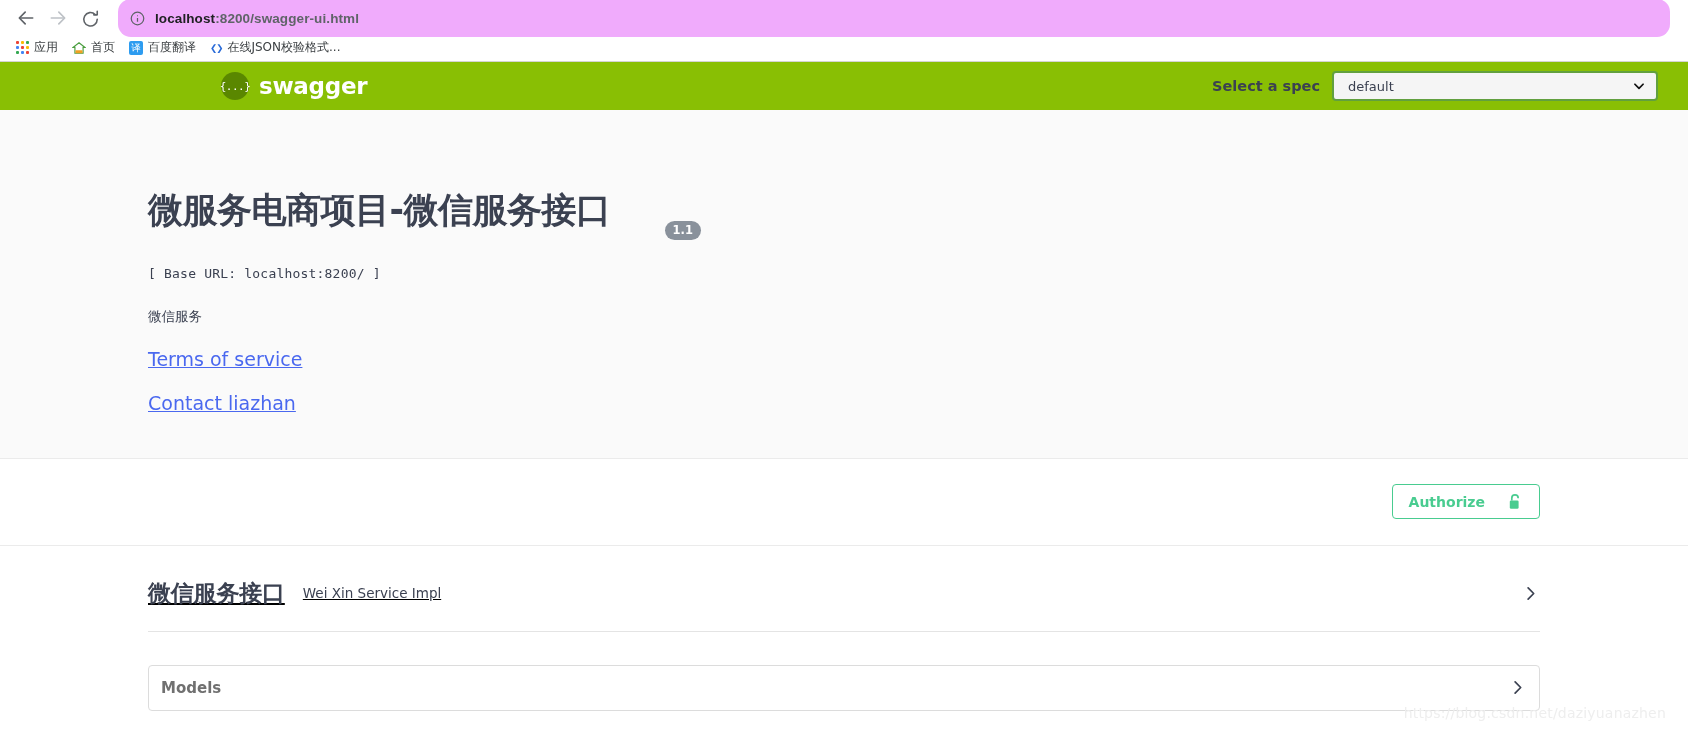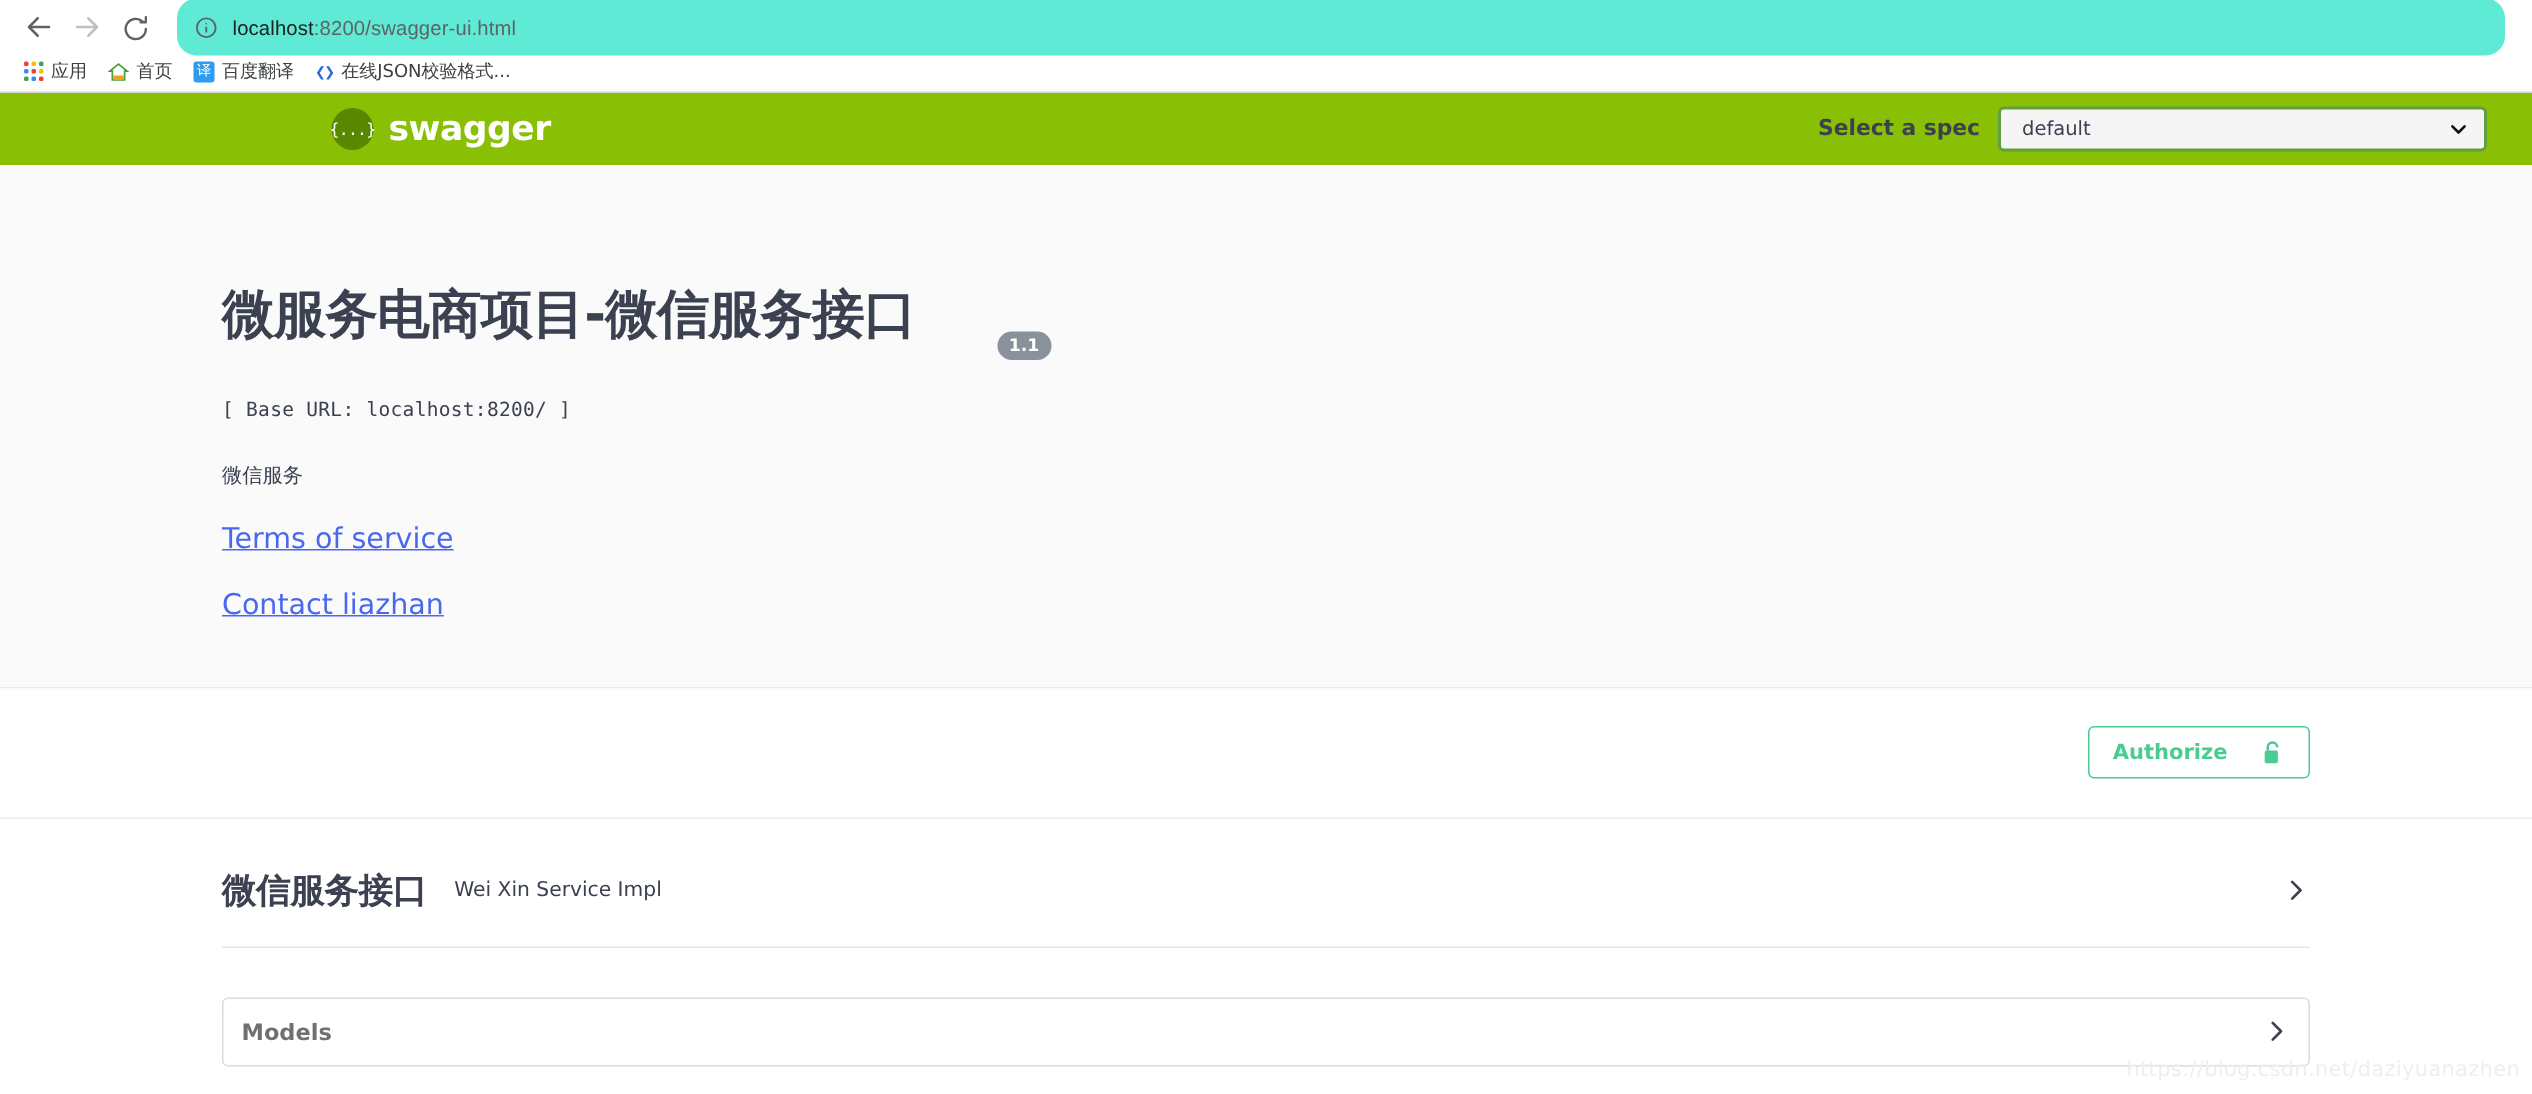--- a/index.html
+++ b/index.html
@@ -30,26 +30,27 @@
     flex: 0 0 auto;
   }
   .nav-btn.disabled { color: #bdc1c6; }
   .nav-btn svg { display:block; }
 
   #omnibox {
     flex: 1 1 auto;
     height: 38px;
     margin-left: 12px;
     margin-right: 8px;
-    background: #5eead4;
+    background: #f0abfc;
     border-radius: 13px;
     display: flex;
     align-items: center;
     padding: 0 12px;
     overflow: hidden;
+    font-weight: bold;
   }
   #omnibox .info-icon {
     width: 15px; height: 15px;
     margin-right: 10px;
     flex: 0 0 auto;
     color: #5f6368;
   }
   #omnibox .url-text {
     font-size: 13.5px;
     color: #5f6368;
@@ -293,20 +294,21 @@
   #content-area {
     background: #ffffff;
     padding-top: 32px;
   }
   #tag-section {
     border-bottom: 1px solid #e4e4e4;
     padding-bottom: 22px;
     display: flex;
     align-items: center;
     cursor: pointer;
+    text-decoration: underline;
   }
   #tag-name {
     font-size: 23px;
     font-weight: bold;
     color: #3b4151;
     letter-spacing: -0.2px;
     font-family: "DejaVu Sans", sans-serif;
   }
   #tag-desc {
     font-size: 13.5px;
@@ -334,21 +336,21 @@
   #models-title {
     font-size: 15px;
     font-weight: bold;
     color: #707070;
     font-family: "DejaVu Sans", sans-serif;
   }
 
   
   #watermark {
     position: absolute;
-    right: 8px;
+    right: 22px;
     bottom: 8px;
     font-size: 14px;
     color: #eeeeee;
     font-family: "DejaVu Sans", sans-serif;
     letter-spacing: 0.2px;
     user-select: none;
   }
 </style>
 </head>
 <body>

